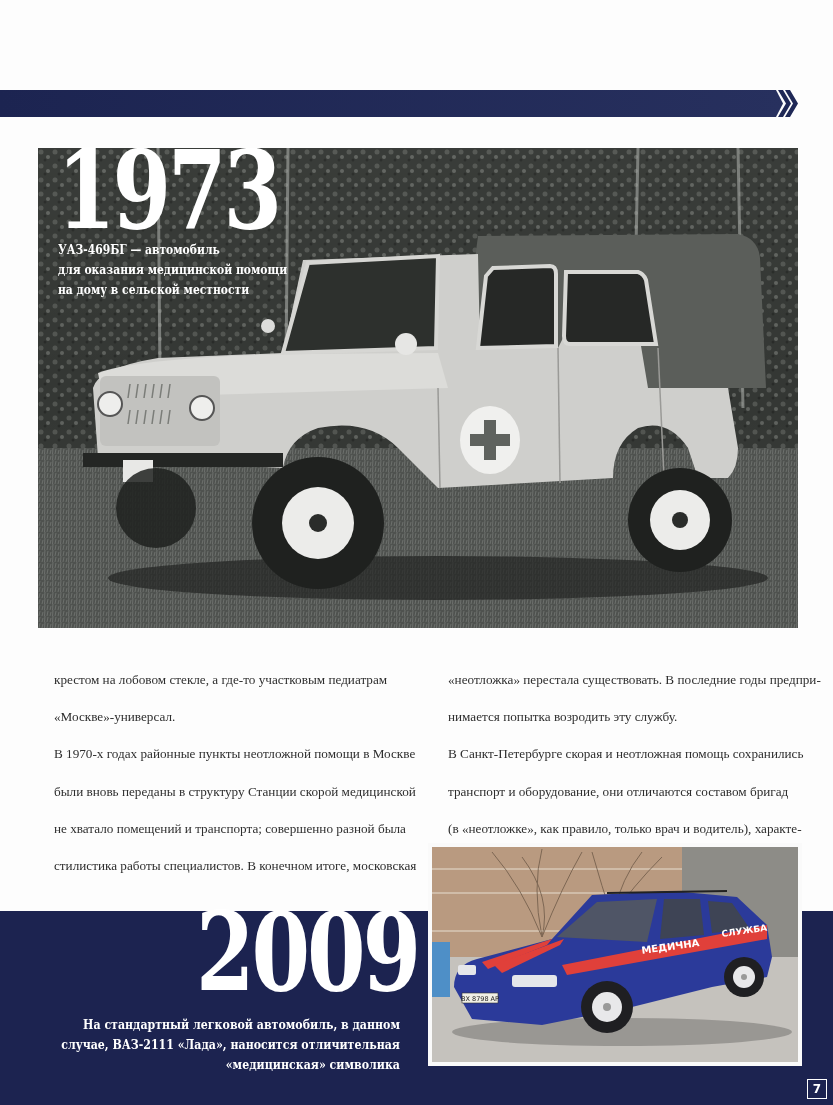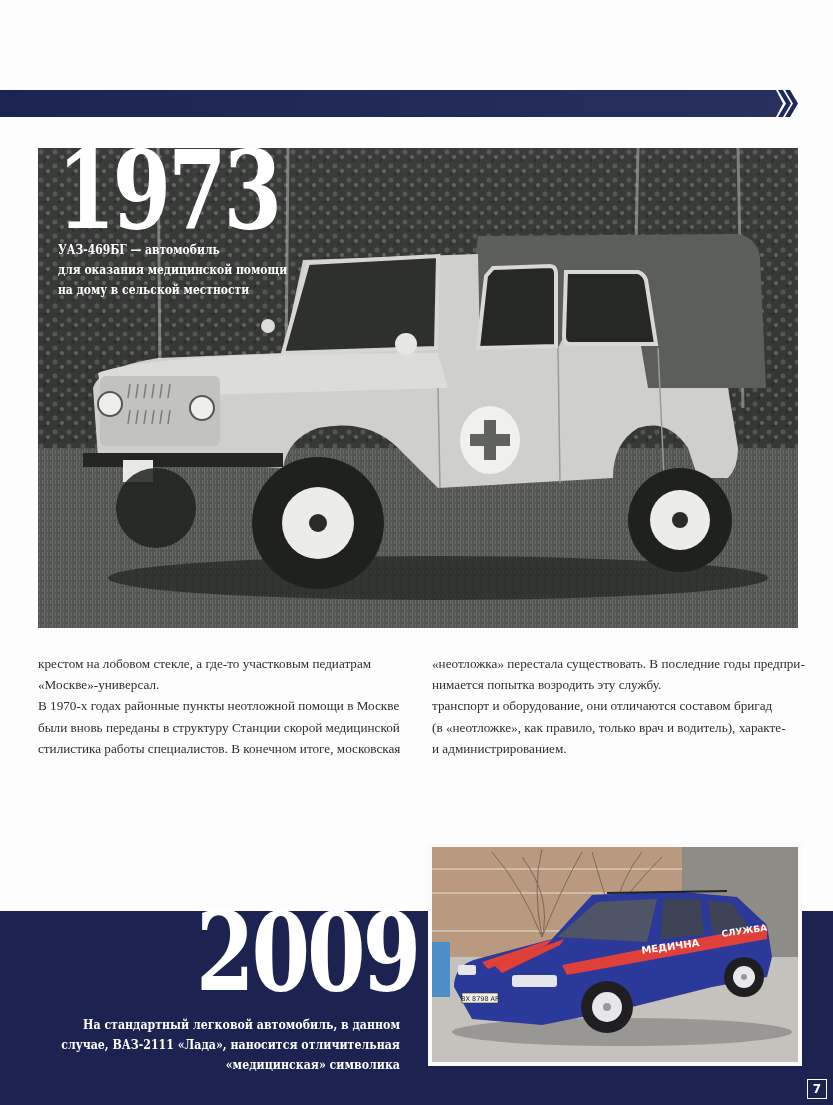--- a/index.html
+++ b/index.html
@@ -10,21 +10,21 @@
   
   #photo1{left:38px;top:148px;width:760px;height:480px;overflow:hidden;background:#3a3d3a;}
   #photo1 svg{display:block;}
   .year{color:#fff;font-family:"DejaVu Serif","Liberation Serif",serif;font-weight:bold;letter-spacing:-4px;line-height:1;transform:scaleX(0.78);transform-origin:left top;}
   #year1973{left:57px;top:136px;font-size:108px;}
   #caption1973{left:58px;top:240px;color:#fff;font-family:"DejaVu Serif",serif;font-weight:bold;font-size:12.5px;line-height:20px;transform:scaleX(0.86);transform-origin:left top;white-space:nowrap;}
   
   .col{font-family:"Liberation Serif",serif;font-size:13.2px;line-height:21.2px;color:#2e2e2e;white-space:nowrap;}
   #col-left{left:38px;top:653px;}
   #col-right{left:432px;top:653px;}
-  .col p{margin:0;}
+  .col p{margin:16px;}
   
   #bottom-band{left:0;top:911px;width:833px;height:194px;background:#1c2350;}
   #year2009{left:196px;top:898px;font-size:108px;}
   #caption2009{right:433px;top:1015px;color:#fff;font-family:"DejaVu Serif",serif;font-weight:bold;font-size:12.5px;line-height:20px;text-align:right;white-space:nowrap;transform:scaleX(0.88);transform-origin:right top;}
   #photo2-frame{left:428px;top:843px;width:374px;height:223px;background:#fafafa;}
   #photo2{left:432px;top:847px;width:366px;height:215px;overflow:hidden;}
   #page-number{left:807px;top:1079px;width:18px;height:18px;border:1px solid #fff;color:#fff;font-family:"DejaVu Sans",sans-serif;font-weight:bold;font-size:12px;text-align:center;line-height:18px;}
 </style>
 </head>
 <body>
@@ -143,25 +143,27 @@
   <div>УАЗ-469БГ — автомобиль</div>
   <div>для оказания медицинской помощи</div>
   <div>на дому в сельской местности</div>
 </div>
 
 <div id="col-left" class="abs col">
   <p>крестом на лобовом стекле, а где-то участковым педиатрам</p>
   <p>«Москве»-универсал.</p>
   <p>В 1970-х годах районные пункты неотложной помощи в Москве</p>
   <p>были вновь переданы в структуру Станции скорой медицинской</p>
+  <p>не хватало помещений и транспорта; совершенно разной была</p>
   <p>стилистика работы специалистов. В конечном итоге, московская</p>
 </div>
 <div id="col-right" class="abs col">
   <p>«неотложка» перестала существовать. В последние годы предпри-</p>
   <p>нимается попытка возродить эту службу.</p>
+  <p>В Санкт-Петербурге скорая и неотложная помощь сохранились</p>
   <p>транспорт и оборудование, они отличаются составом бригад</p>
   <p>(в «неотложке», как правило, только врач и водитель), характе-</p>
   <p>и администрированием.</p>
 </div>
 
 <div id="bottom-band" class="abs"></div>
 
 <div id="photo2-frame" class="abs"></div>
 <div id="photo2" class="abs">
   <svg width="366" height="215" viewBox="0 0 366 215">

